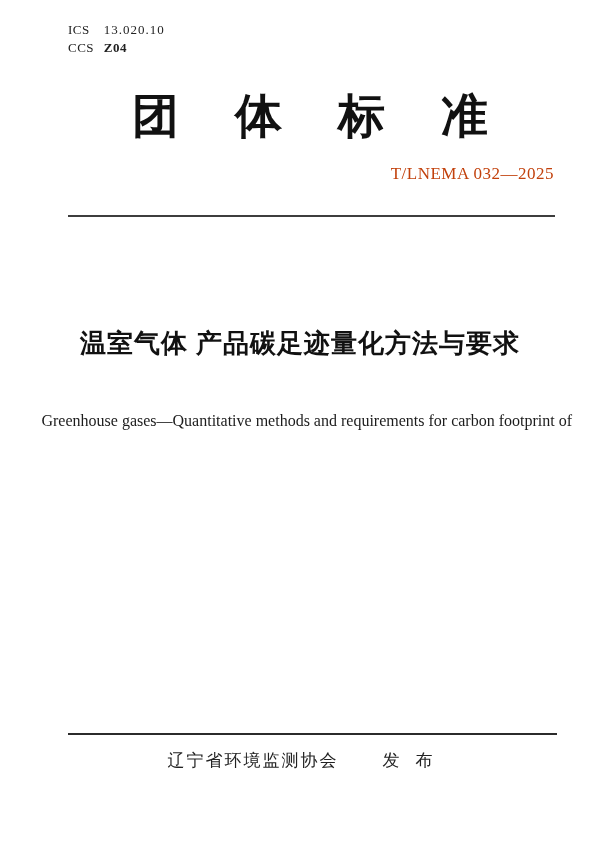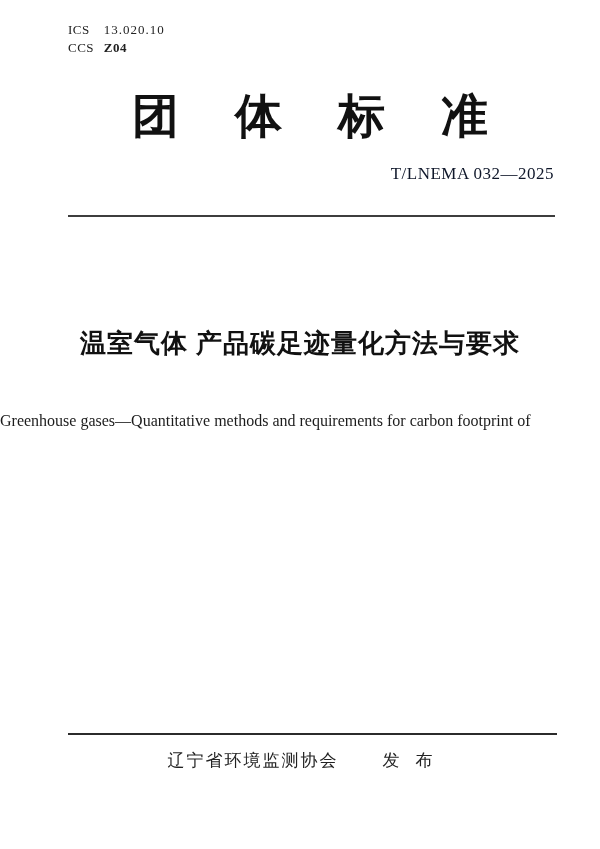--- a/index.html
+++ b/index.html
@@ -60,21 +60,21 @@
   }
 
   
   .std-number {
     position: absolute;
     top: 164px;
     right: 46px;
     font-family: "Liberation Serif", serif;
     font-size: 17px;
     letter-spacing: 0.5px;
-    color: #0f172a;
+    color: #c2410c;
   }
 
   
   .rule {
     position: absolute;
     height: 2px;
     background: #3d3d3d;
   }
   .rule-top {
     left: 68px;
@@ -101,21 +101,21 @@
     letter-spacing: 1px;
     color: #111;
   }
 
   
   .en-title {
     position: absolute;
     top: 410px;
     left: 0;
     width: 572px;
-    text-align: left;
+    text-align: right;
     font-family: "Liberation Serif", serif;
     font-size: 16px;
     line-height: 22px;
     color: #1c1c1c;
   }
 
   
   .footer-dates {
     position: absolute;
     left: 70px;

